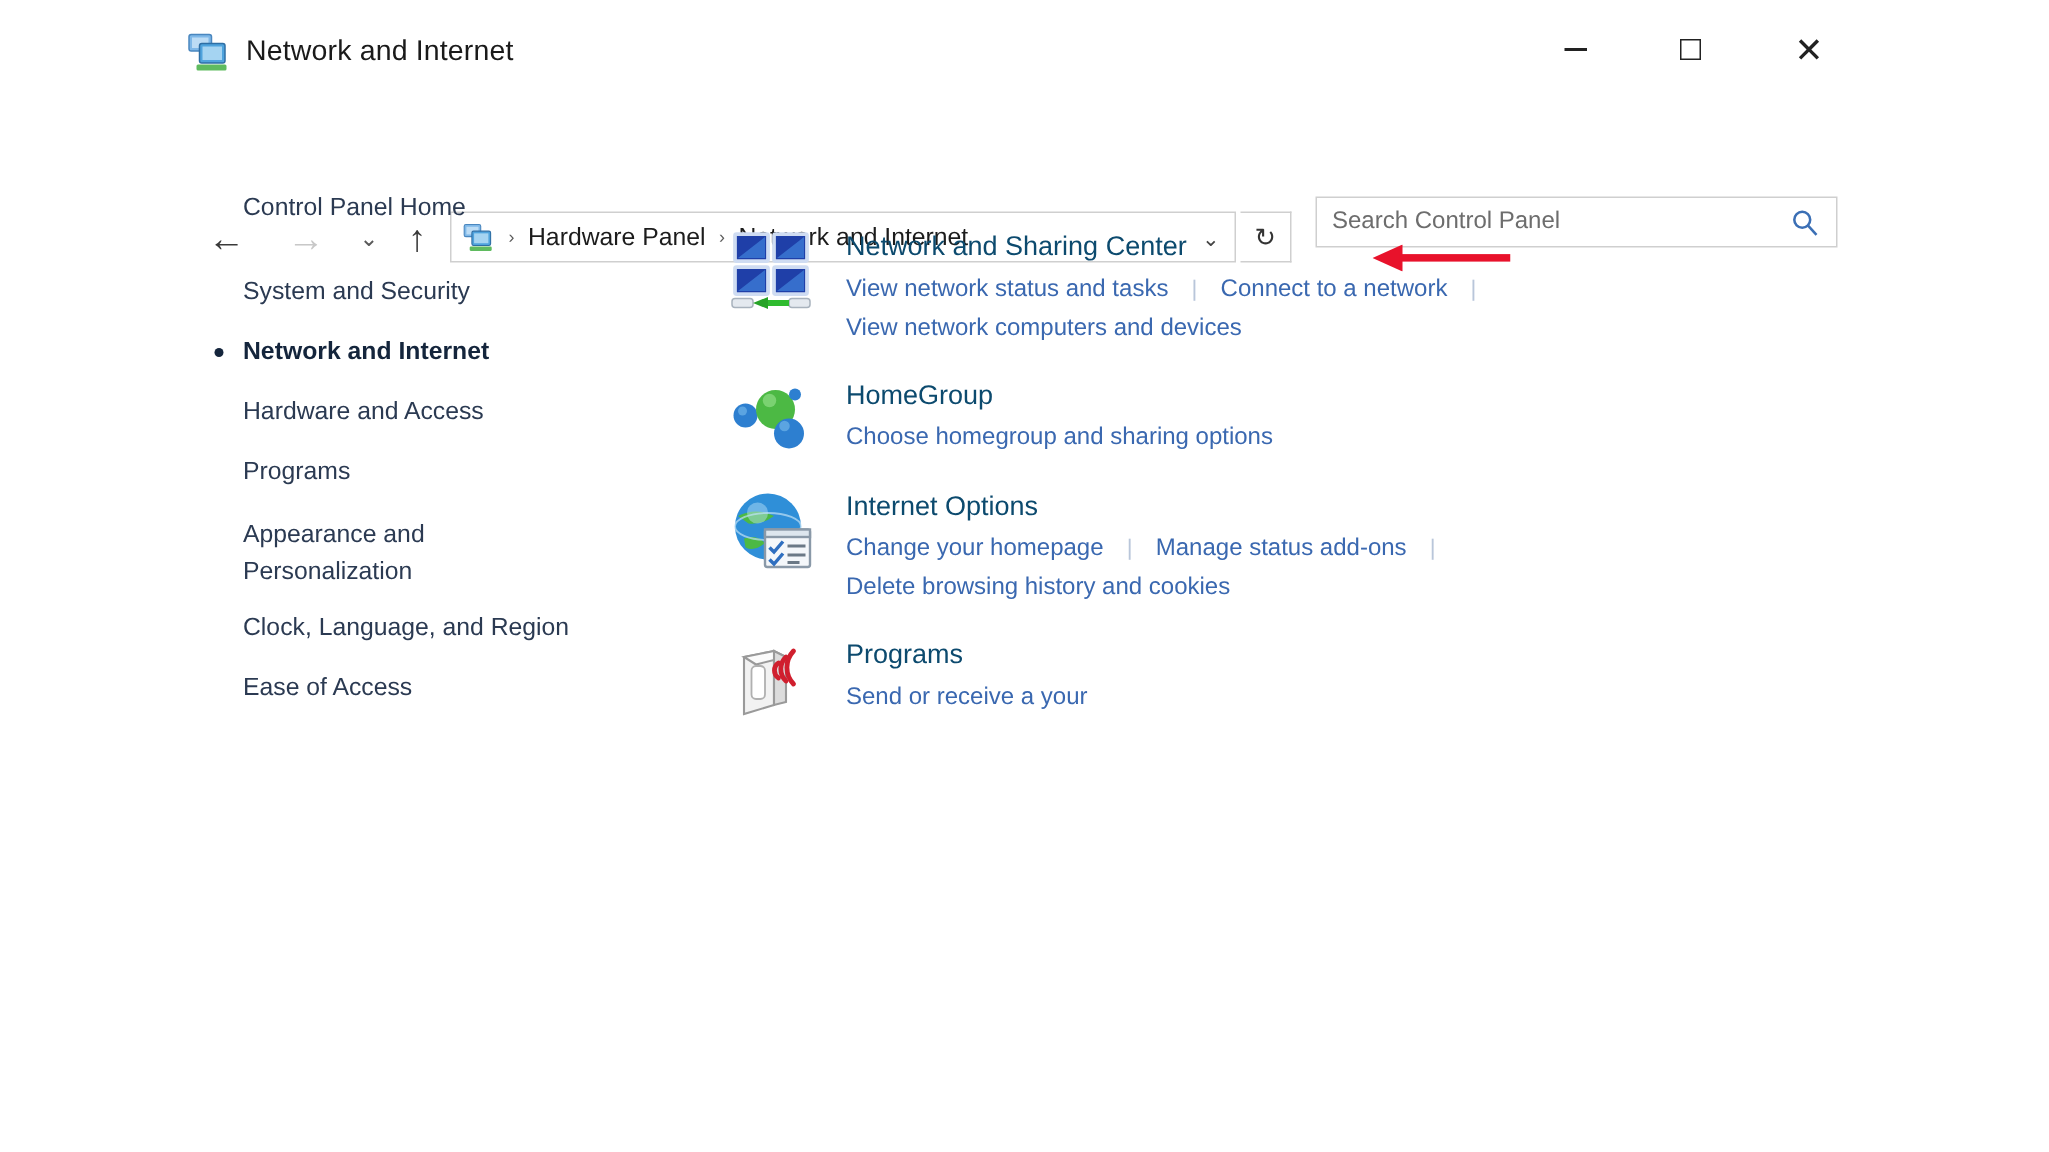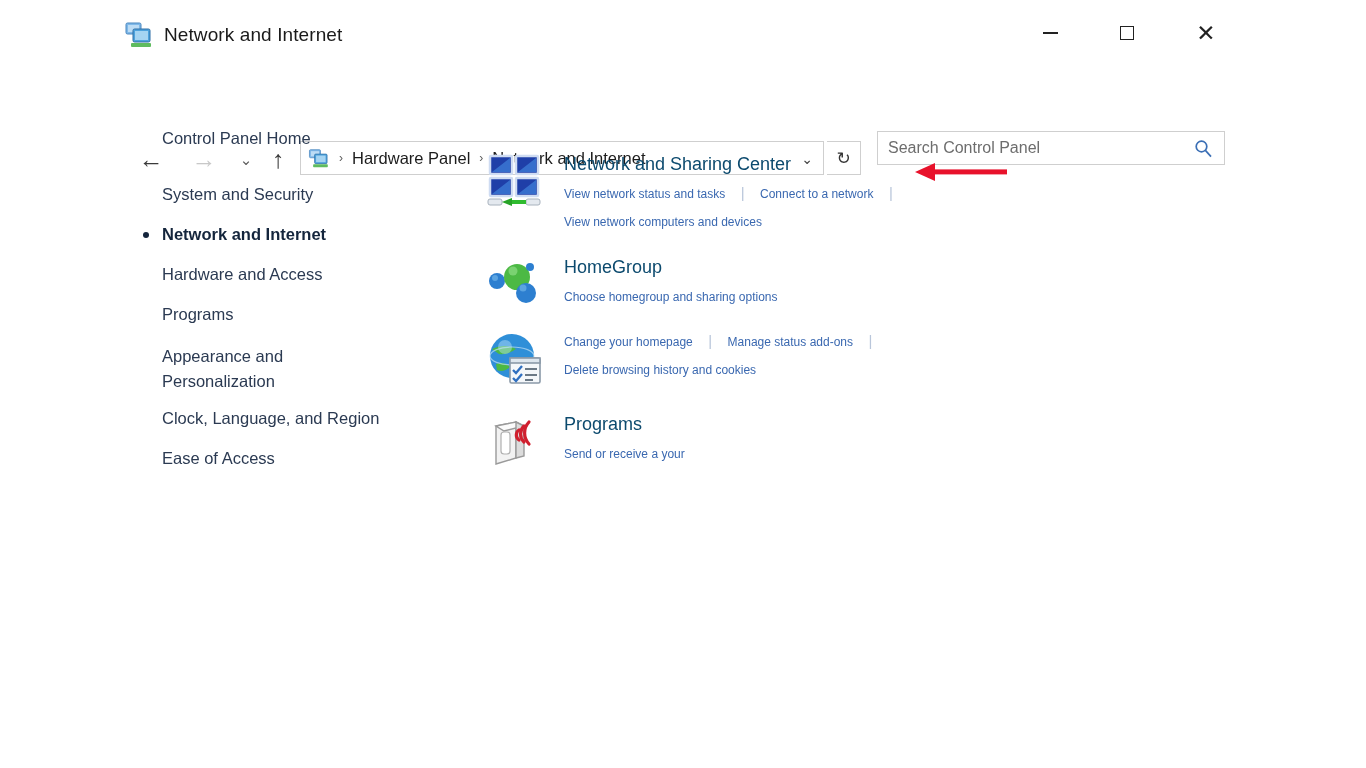--- a/index.html
+++ b/index.html
@@ -124,21 +124,21 @@
   .content { position: absolute; left: 486px; top: 150px; width: 880px; }
   .cat { position: relative; margin-bottom: 18px; min-height: 64px; padding-left: 78px; }
   .cat-icon { position: absolute; left: 0; top: 2px; width: 58px; height: 58px; }
   .cat-title {
     display: inline-block;
     font-size: 18px; color: #0c4a6e;
     line-height: 28px; margin-bottom: 2px;
   }
   .cat-links { line-height: 25px; }
   .lnk {
-    font-size: 12px; color: #3a68b0;
+    font-size: 16px; color: #3a68b0;
     white-space: nowrap; display: inline-block;
   }
   .lnk-sep {
     display: inline-block;
     color: #b9c6da; font-size: 15px;
     padding: 0 11px; user-select: none;
   }
   .row2 { display: block; margin-top: 1px; }
 
   
@@ -287,20 +287,21 @@
       <ellipse cx="26" cy="26" rx="22" ry="9" fill="none" stroke="#bfe0f5" stroke-width="1.2" opacity=".7"></ellipse>
       <circle cx="19" cy="17" r="7" fill="#bfe4fa" opacity=".45"></circle>
       <rect x="24" y="28" width="30" height="25" rx="1.5" fill="#f4f7fa" stroke="#8a99a8" stroke-width="1.6"></rect>
       <rect x="24" y="28" width="30" height="5" fill="#dde6ee" stroke="#8a99a8" stroke-width="1.6"></rect>
       <path d="M27 40 l3 3 l6 -7" fill="none" stroke="#2f6fc0" stroke-width="2.3"></path>
       <path d="M27 48 l3 3 l6 -7" fill="none" stroke="#2f6fc0" stroke-width="2.3"></path>
       <line x1="39" y1="39" x2="51" y2="39" stroke="#6b7986" stroke-width="2"></line>
       <line x1="39" y1="45" x2="51" y2="45" stroke="#6b7986" stroke-width="2"></line>
       <line x1="39" y1="50" x2="47" y2="50" stroke="#6b7986" stroke-width="2"></line>
     </svg>
+    <div class="cat-title">Internet Options</div>
     <div class="cat-links">
       <span class="lnk">Change your homepage</span>
       <span class="lnk-sep">|</span>
       <span class="lnk">Manage status add-ons</span>
       <span class="lnk-sep">|</span>
       <span class="row2">
         <span class="lnk">Delete browsing history and cookies</span>
       </span>
     </div>
   </div>

